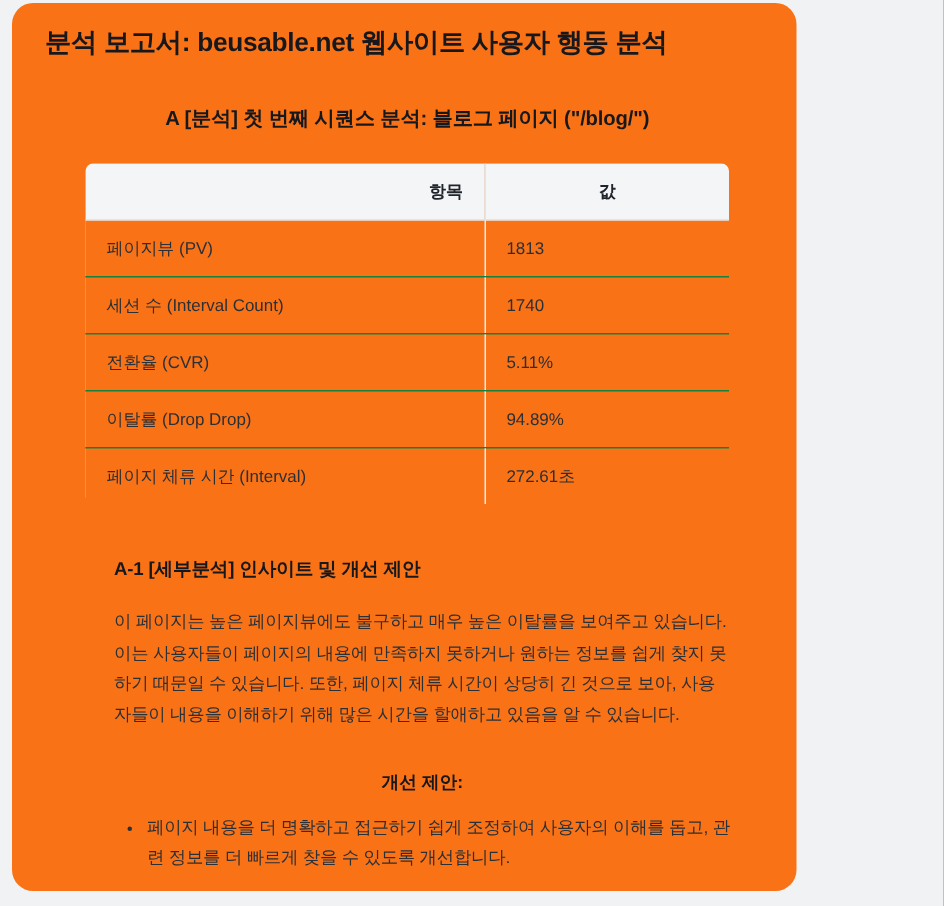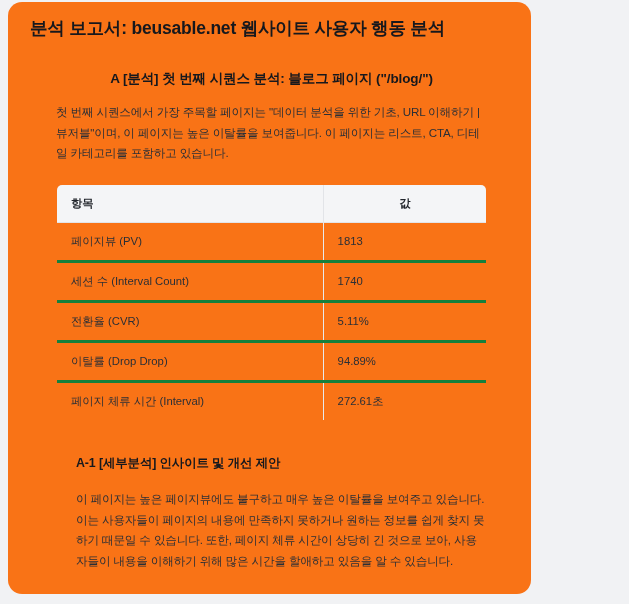--- a/index.html
+++ b/index.html
@@ -60,27 +60,27 @@
   }
   table.metrics thead th {
     background: #f4f5f7;
     font-weight: bold;
     color: #20242b;
     padding: 11px 14px;
     border-bottom: 1px solid #e2e4e8;
     text-align: center;
   }
   table.metrics thead th.label-col {
-    text-align: left;
+    text-align: right;
     border-right: 1px solid #e2e4e8;
     width: 62%;
   }
   table.metrics tbody td {
     padding: 11px 14px;
-    border-bottom: 3px solid #15803d;
+    border-bottom: 1px solid #15803d;
     color: #2b2f36;
   }
   table.metrics tbody tr:last-child td {
     border-bottom: none;
   }
   table.metrics tbody td.label-col {
     text-align: left;
     border-right: 1px solid #e8eaed;
   }
   table.metrics tbody td.value-col {
@@ -122,21 +122,20 @@
 <body>
 
 <div class="page">
 
   <div class="doc-title">분석 보고서: beusable.net 웹사이트 사용자 행동 분석</div>
 
   <div class="body-wrap">
 
     <h2 class="section-title">A [분석] 첫 번째 시퀀스 분석: 블로그 페이지 ("/blog/")</h2>
 
-    <p class="para">첫 번째 시퀀스에서 가장 주목할 페이지는 "데이터 분석을 위한 기초, URL 이해하기 | 뷰저블"이며, 이 페이지는 높은 이탈률을 보여줍니다. 이 페이지는 리스트, CTA, 디테일 카테고리를 포함하고 있습니다.</p>
 
     <table class="metrics">
       <thead>
         <tr>
           <th class="label-col">항목</th>
           <th class="value-col">값</th>
         </tr>
       </thead>
       <tbody>
         <tr>

